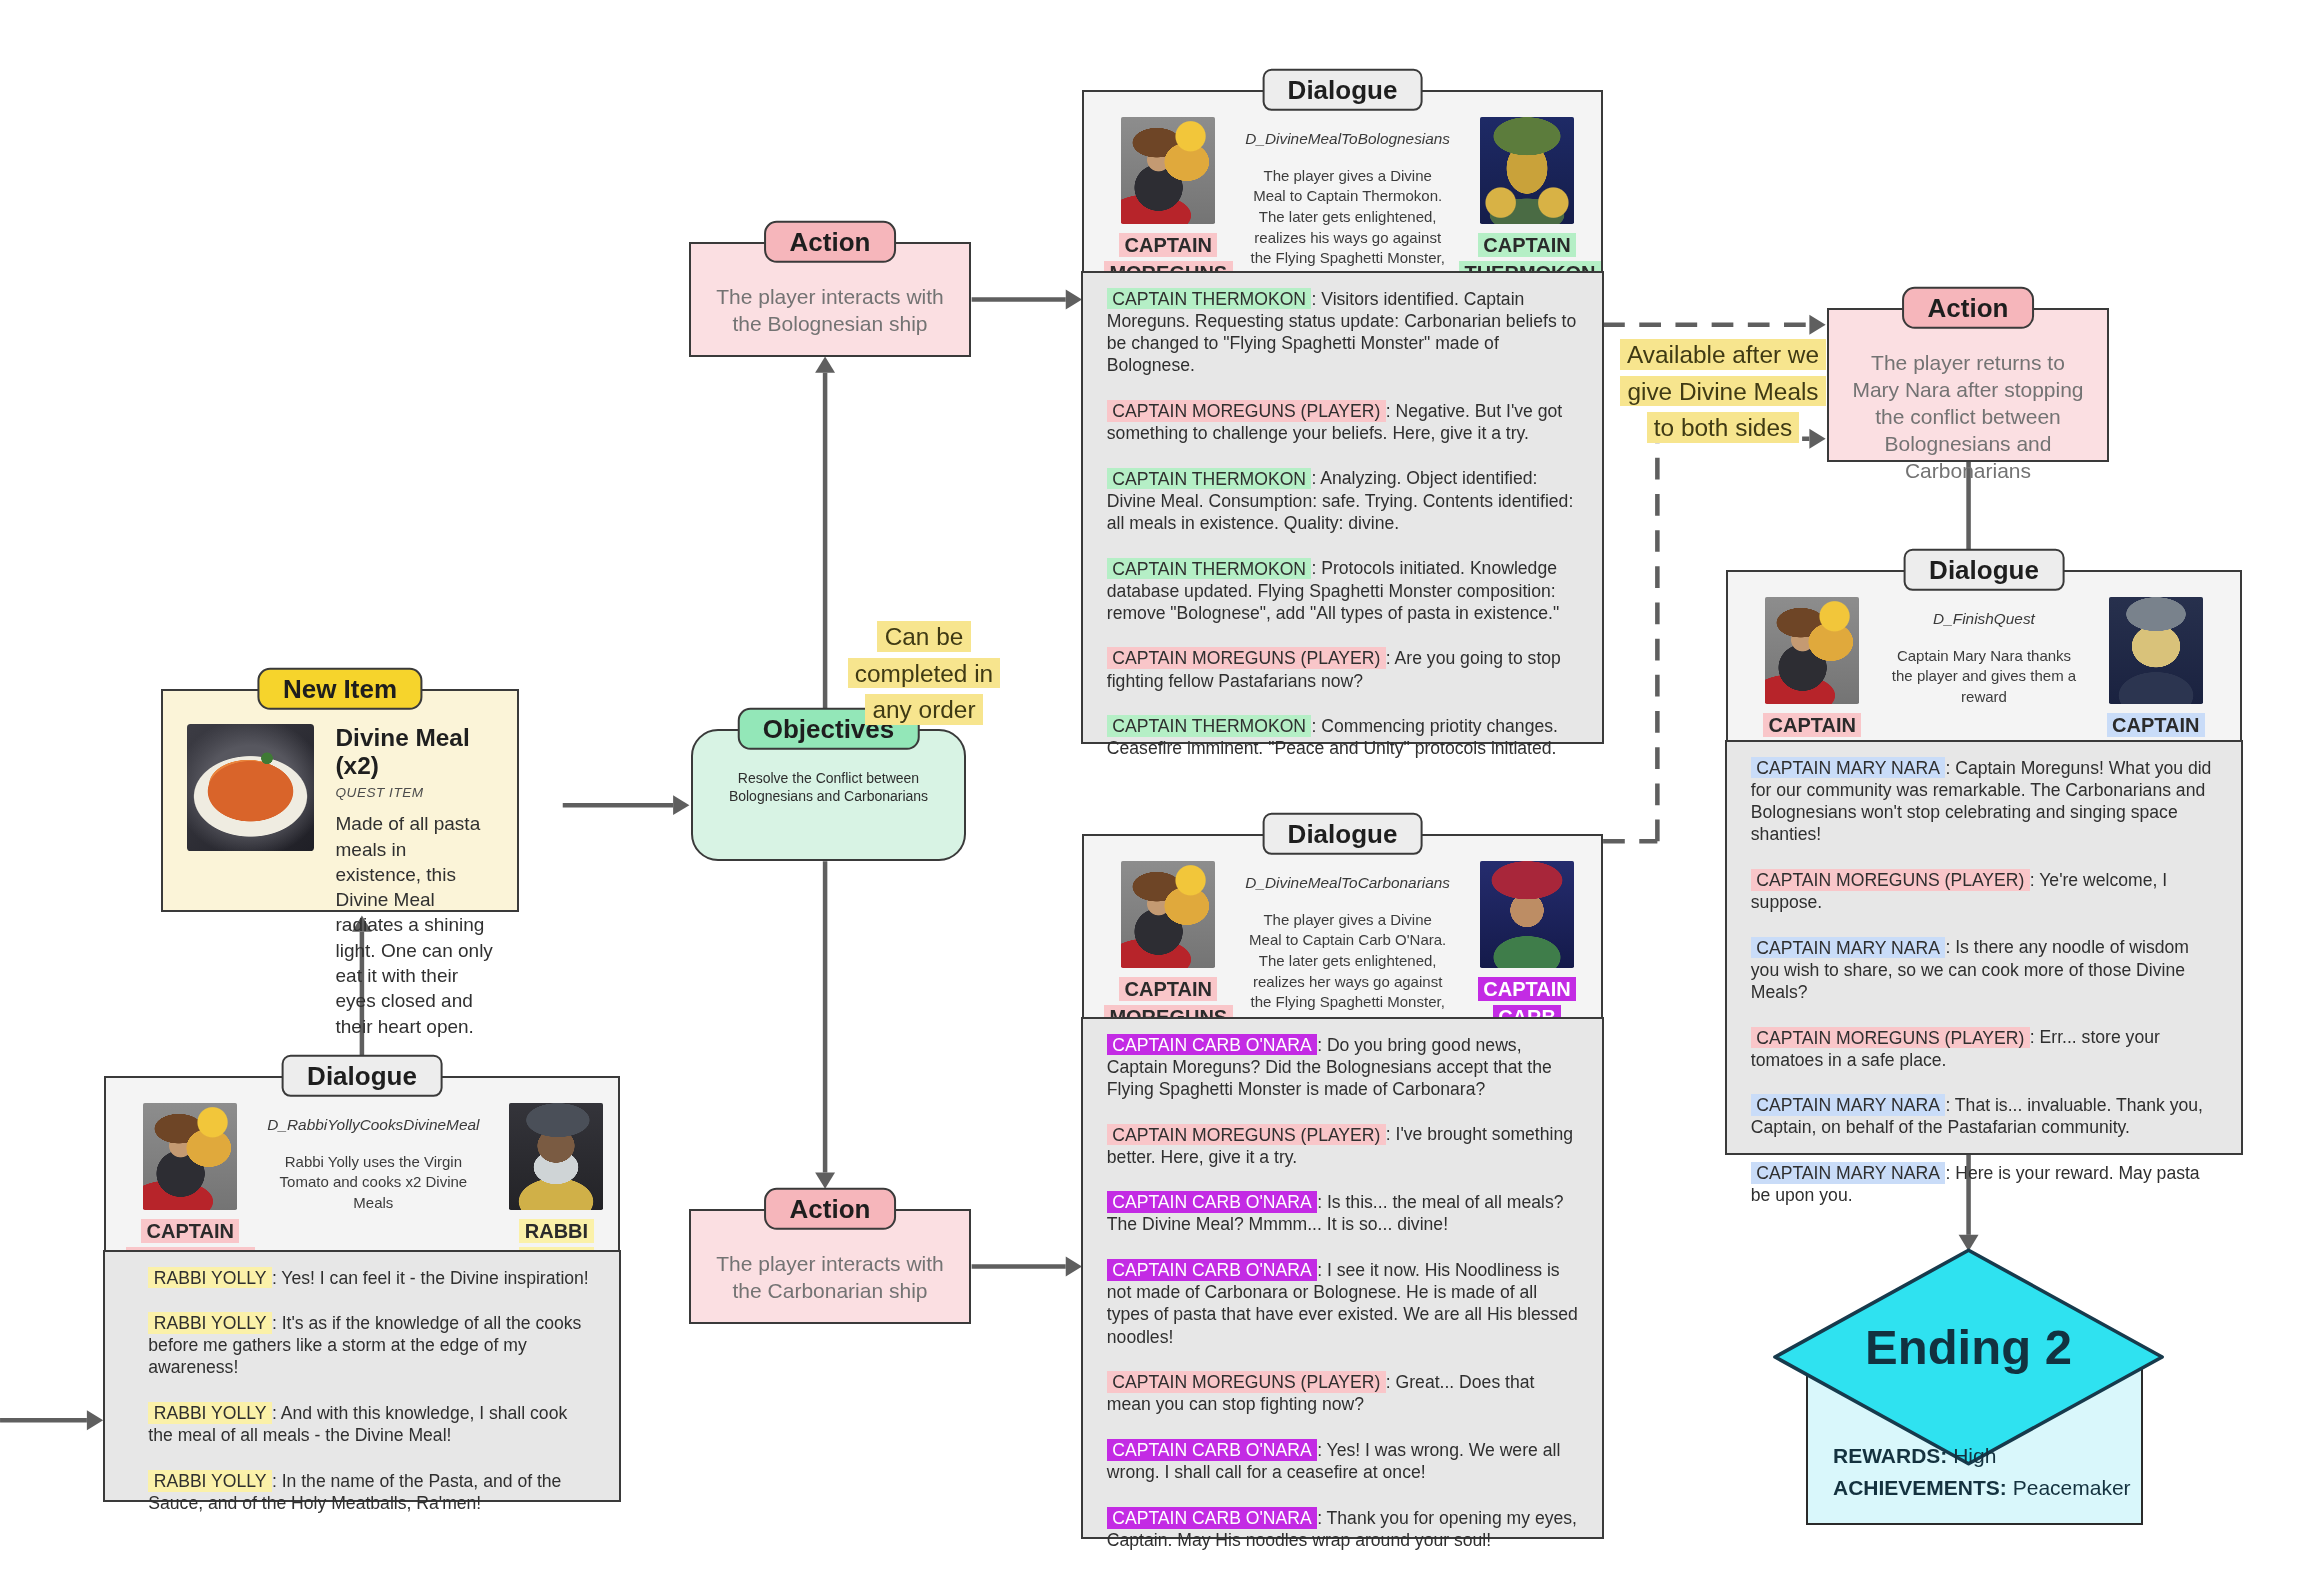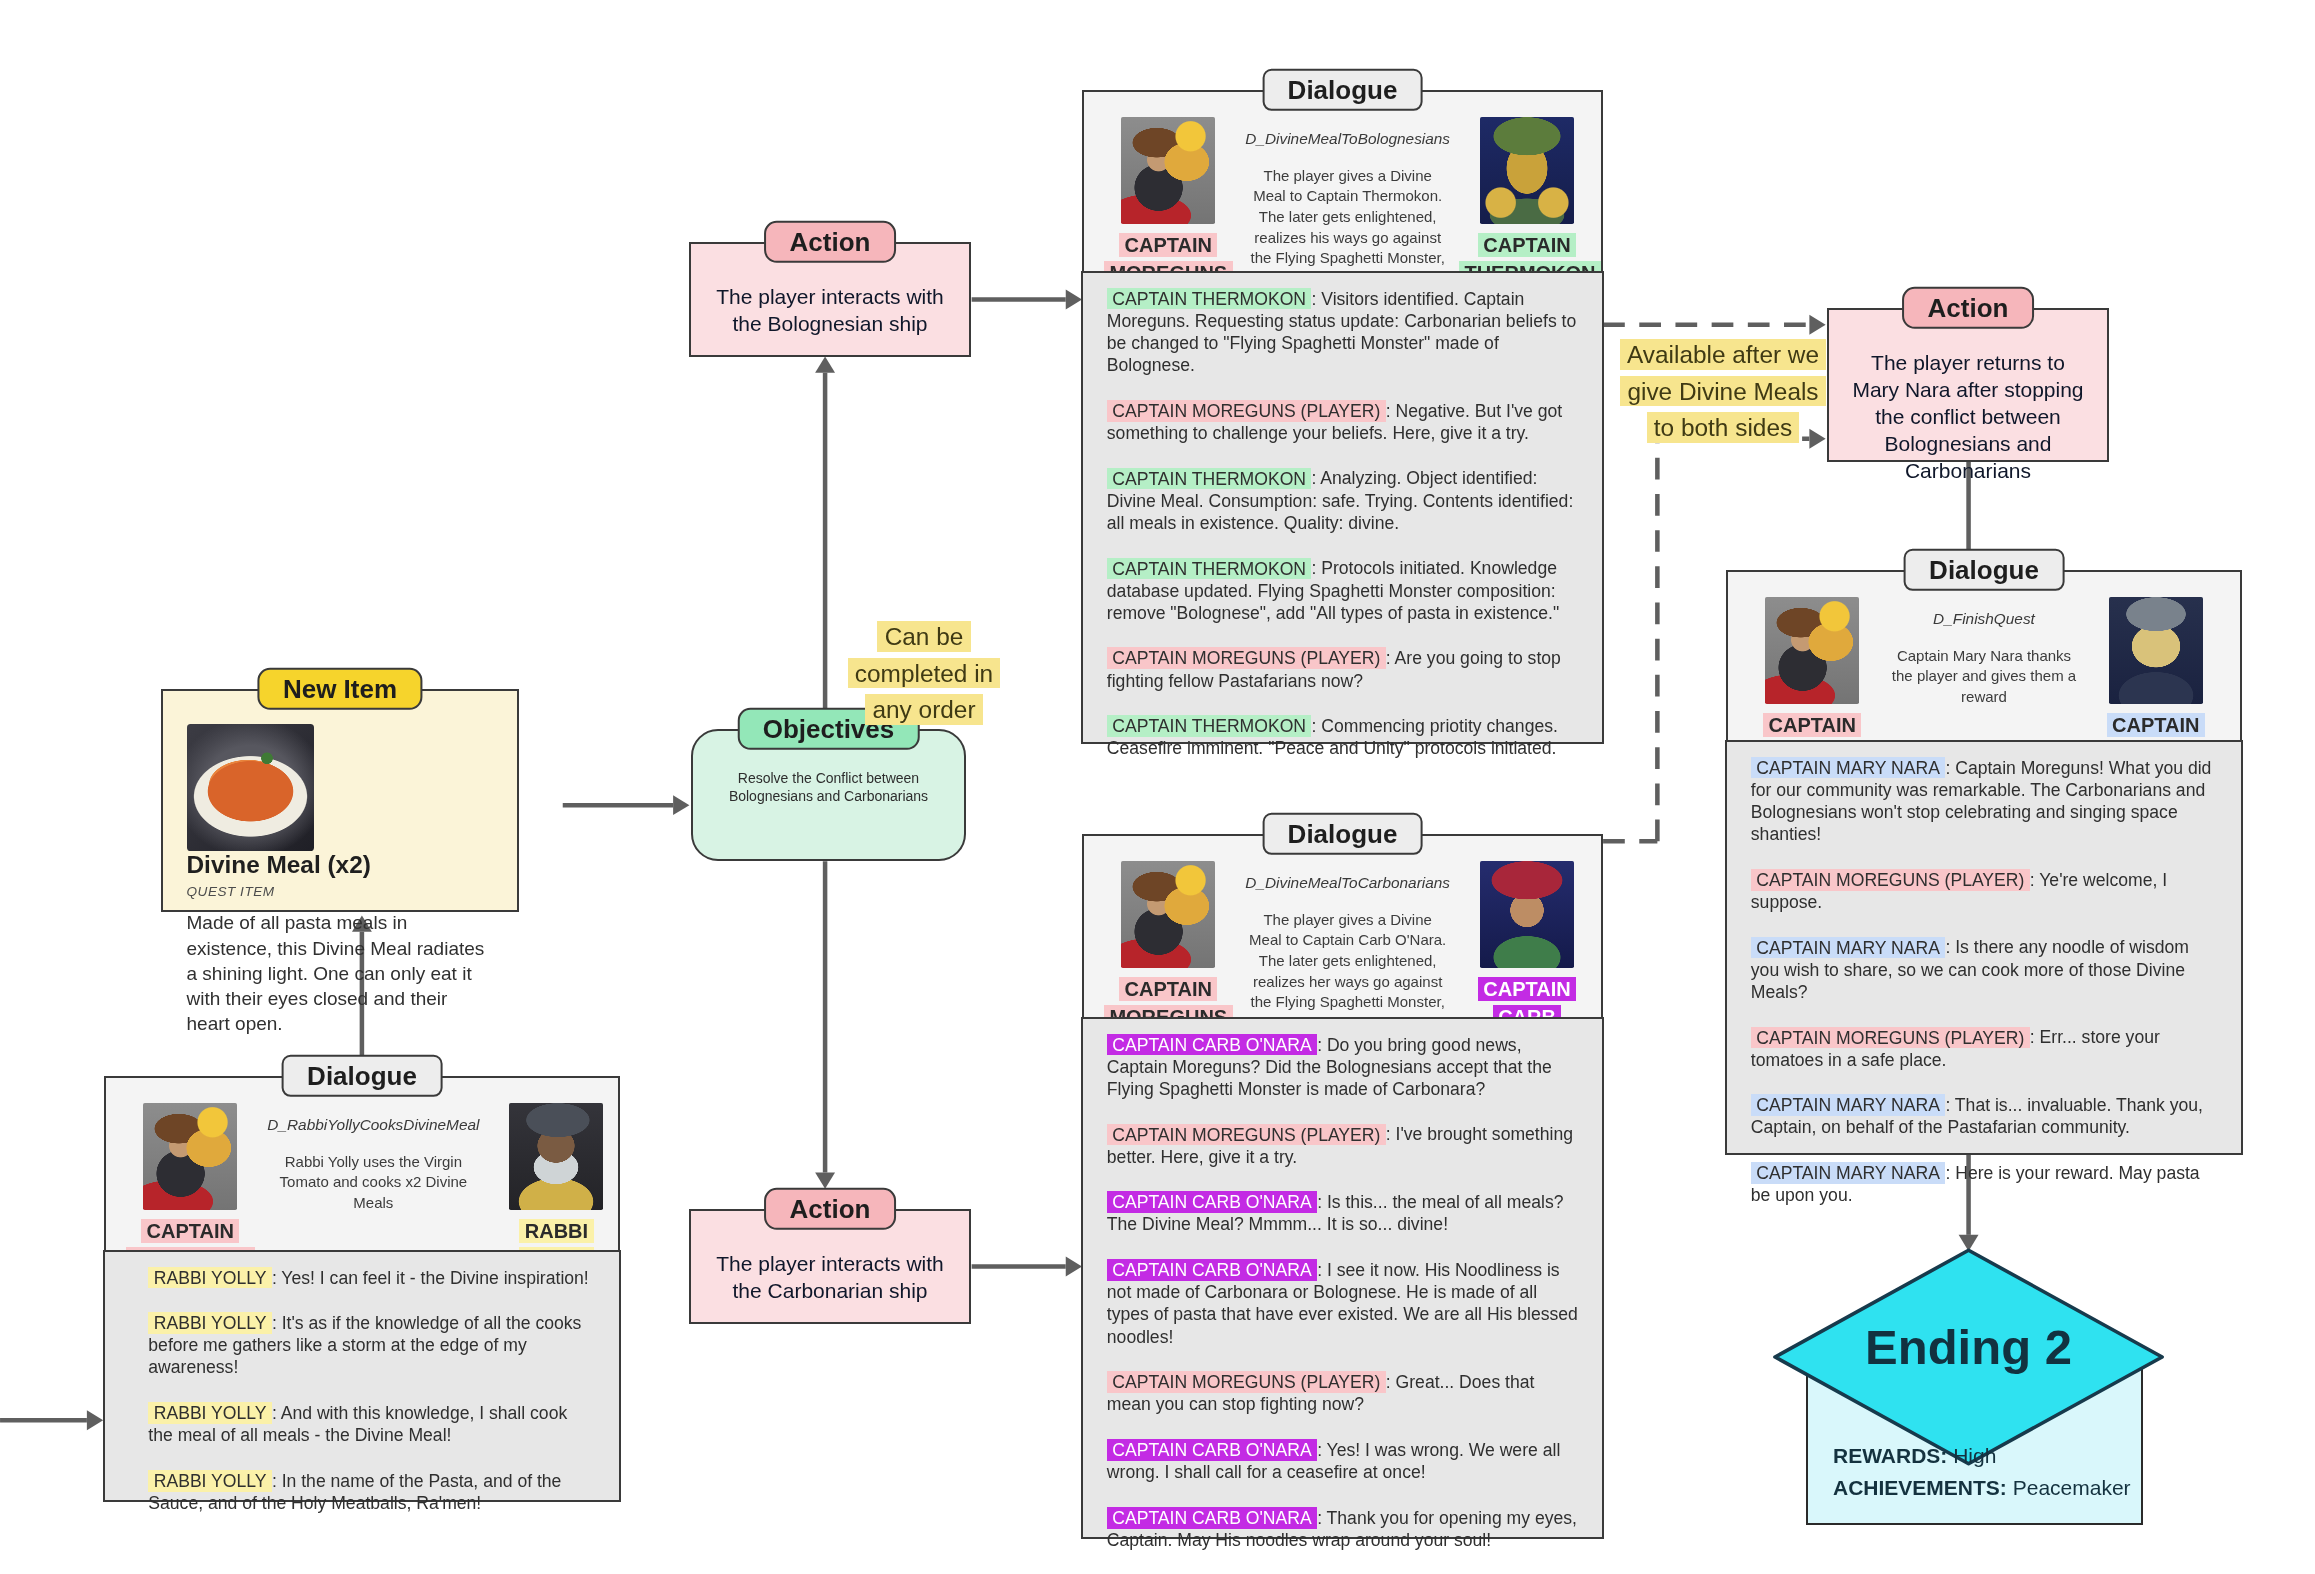--- a/index.html
+++ b/index.html
@@ -8,25 +8,25 @@
   svg.connectors{position:absolute;left:0;top:0;z-index:1;}
   .node{position:absolute;z-index:2;border:2.7px solid #3a3a3a;box-sizing:border-box;}
   .tab{position:absolute;top:0;left:50%;transform:translate(-50%,-55%);white-space:nowrap;
        border:2.7px solid #3a3a3a;border-radius:9px;padding:3.6px 23.5px;font-weight:bold;
        font-size:26px;color:#1e1e1e;z-index:3;}
   .tab-dialogue{background:#ededed;}
   .tab-action{background:#f6b6bb;border-radius:12.7px;}
   .tab-objectives{background:#93e7b8;border-radius:12.7px;}
   .tab-newitem{background:#f6d42c;border-radius:12.7px;}
   .action{background:#fbdfe2;}
-  .action-text{padding:40px 22px 0 22px;text-align:center;font-size:21px;line-height:1.28;color:#0f172a;}
+  .action-text{padding:40px 22px 0 22px;text-align:center;font-size:21px;line-height:1.28;color:#737373;}
   .objectives{background:#d8f3e4;border-radius:27px;}
   .objectives-text{padding:38px 18px 0 18px;text-align:center;font-size:14px;line-height:1.3;color:#2d2d2d;}
   .newitem{background:#fbf4d8;}
-  .newitem-inner{display:flex;align-items:flex-start;padding:33px 22px 0 23.5px;flex-direction:column;}
+  .newitem-inner{display:flex;align-items:flex-start;padding:33px 22px 0 23.5px;}
   .pasta{width:127px;height:127px;flex:0 0 auto;margin-right:22px;border-radius:3.6px;
     background:
       radial-gradient(circle at 63% 27%, #3f7a35 0 4.5%, rgba(0,0,0,0) 5%),
       radial-gradient(ellipse 34% 24% at 50% 53%, #d9642a 0 98%, rgba(0,0,0,0) 100%),
       radial-gradient(ellipse 31% 20% at 48% 48%, #e8833c 0 98%, rgba(0,0,0,0) 100%),
       radial-gradient(ellipse 45% 32% at 50% 57%, #efece1 0 98%, rgba(0,0,0,0) 100%),
       radial-gradient(ellipse 60% 55% at 50% 50%, #57575f 0 60%, rgba(0,0,0,0) 100%),
       linear-gradient(135deg,#3c3c44,#1f1f26);}
   .newitem-title{font-size:24.4px;font-weight:bold;color:#1f1f1f;}
   .newitem-kind{font-size:13.6px;font-style:italic;color:#4c4c4c;margin-top:5.4px;letter-spacing:0.5px;}

